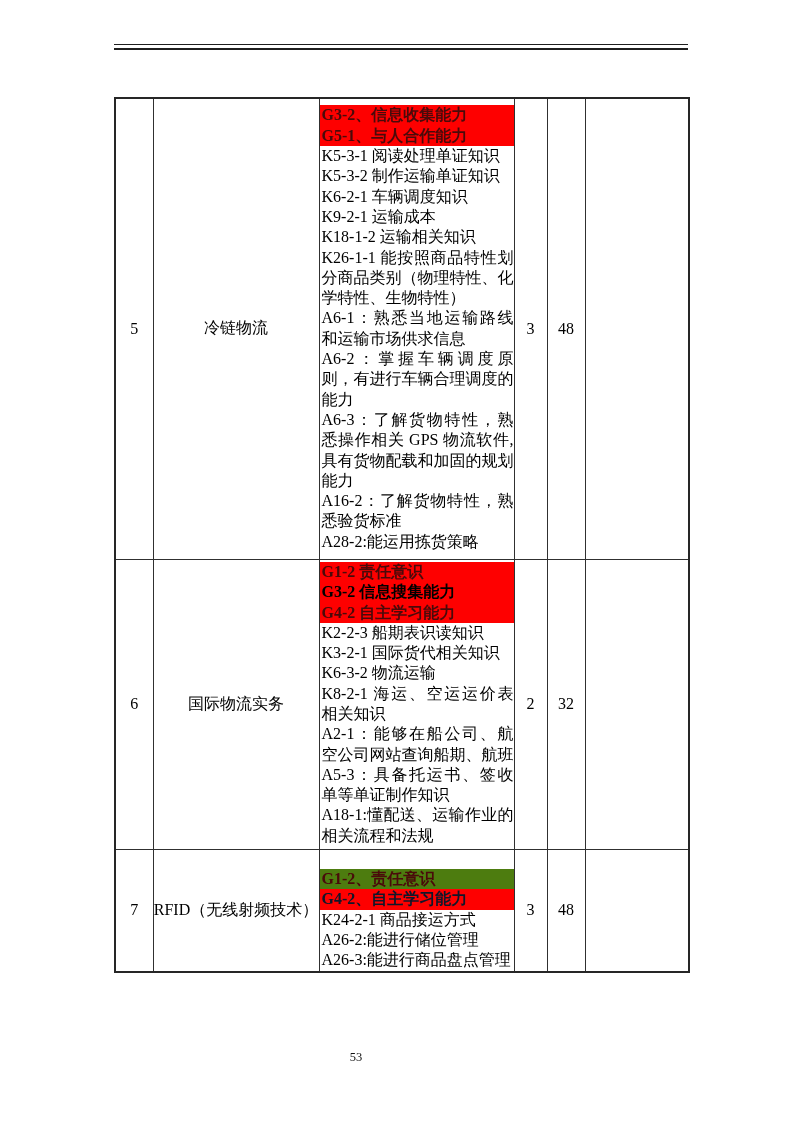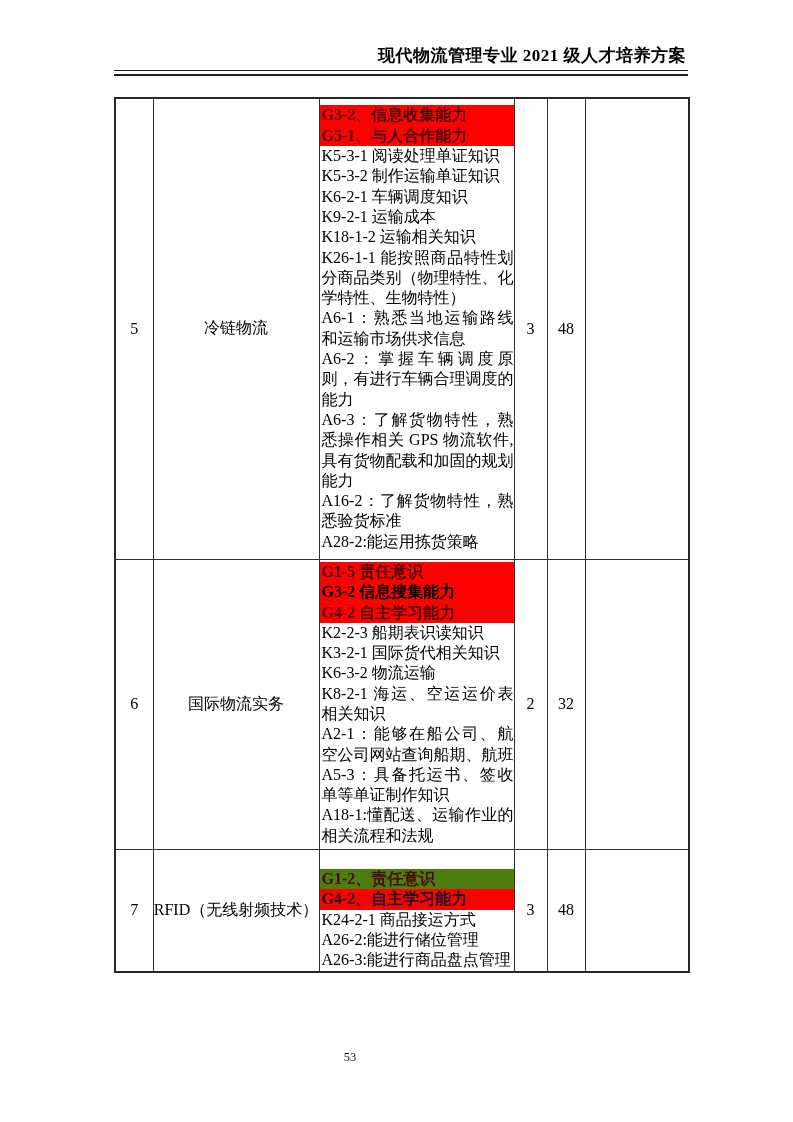--- a/index.html
+++ b/index.html
@@ -36,28 +36,27 @@
   .content-box{
     font-size:16px;line-height:20.3px;
     text-align:justify;text-justify:inter-character;
     overflow:hidden;max-height:100%;
   }
   .hl-line{display:block;padding-left:2px;font-weight:bold;}
   .item-line{padding-left:2px;}
   
   .page-num{
     position:absolute;left:0;top:1050px;width:700px;
-    text-align:center;font-size:12.5px;color:#111;
+    text-align:center;font-size:12.5px;color:#111;padding-left:6px;
   }
 </style>
 </head>
 <body>
 
 <div class="doc-header">
-  <div class="title">现代物流管理专业 2021 级人才培养方案</div>
   <div class="rule"></div>
 </div>
 
 <table class="main">
   <colgroup>
     <col style="width:38px">
       <col style="width:166px">
       <col style="width:195px">
     <col style="width:33px">
       <col style="width:38px">
@@ -86,21 +85,21 @@
     </td>
     <td class="c-credits">3</td>
     <td class="c-hours">48</td>
     <td class="c-notes"></td>
   </tr>
       <tr>
     <td class="c-num">6</td>
     <td class="c-course">国际物流实务</td>
     <td class="c-content">
       <div class="content-box">
-            <div class="hl-line" style="background: rgb(254, 0, 0); color: rgb(74, 10, 10);">G1-5 责任意识</div>
+            <div class="hl-line" style="background: rgb(254, 0, 0); color: rgb(74, 10, 10);">G1-2 责任意识</div>
             <div class="hl-line" style="background: rgb(254, 0, 0); color: #000000;">G3-2 信息搜集能力</div>
             <div class="hl-line" style="background: rgb(254, 0, 0); color: rgb(74, 10, 10);">G4-2 自主学习能力</div>
             <div class="item-line">K2-2-3 船期表识读知识</div>
             <div class="item-line">K3-2-1 国际货代相关知识</div>
             <div class="item-line">K6-3-2 物流运输</div>
             <div class="item-line">K8-2-1 海运、空运运价表相关知识</div>
             <div class="item-line">A2-1：能够在船公司、航空公司网站查询船期、航班</div>
             <div class="item-line">A5-3：具备托运书、签收单等单证制作知识</div>
             <div class="item-line">A18-1:懂配送、运输作业的相关流程和法规</div>
           </div>

